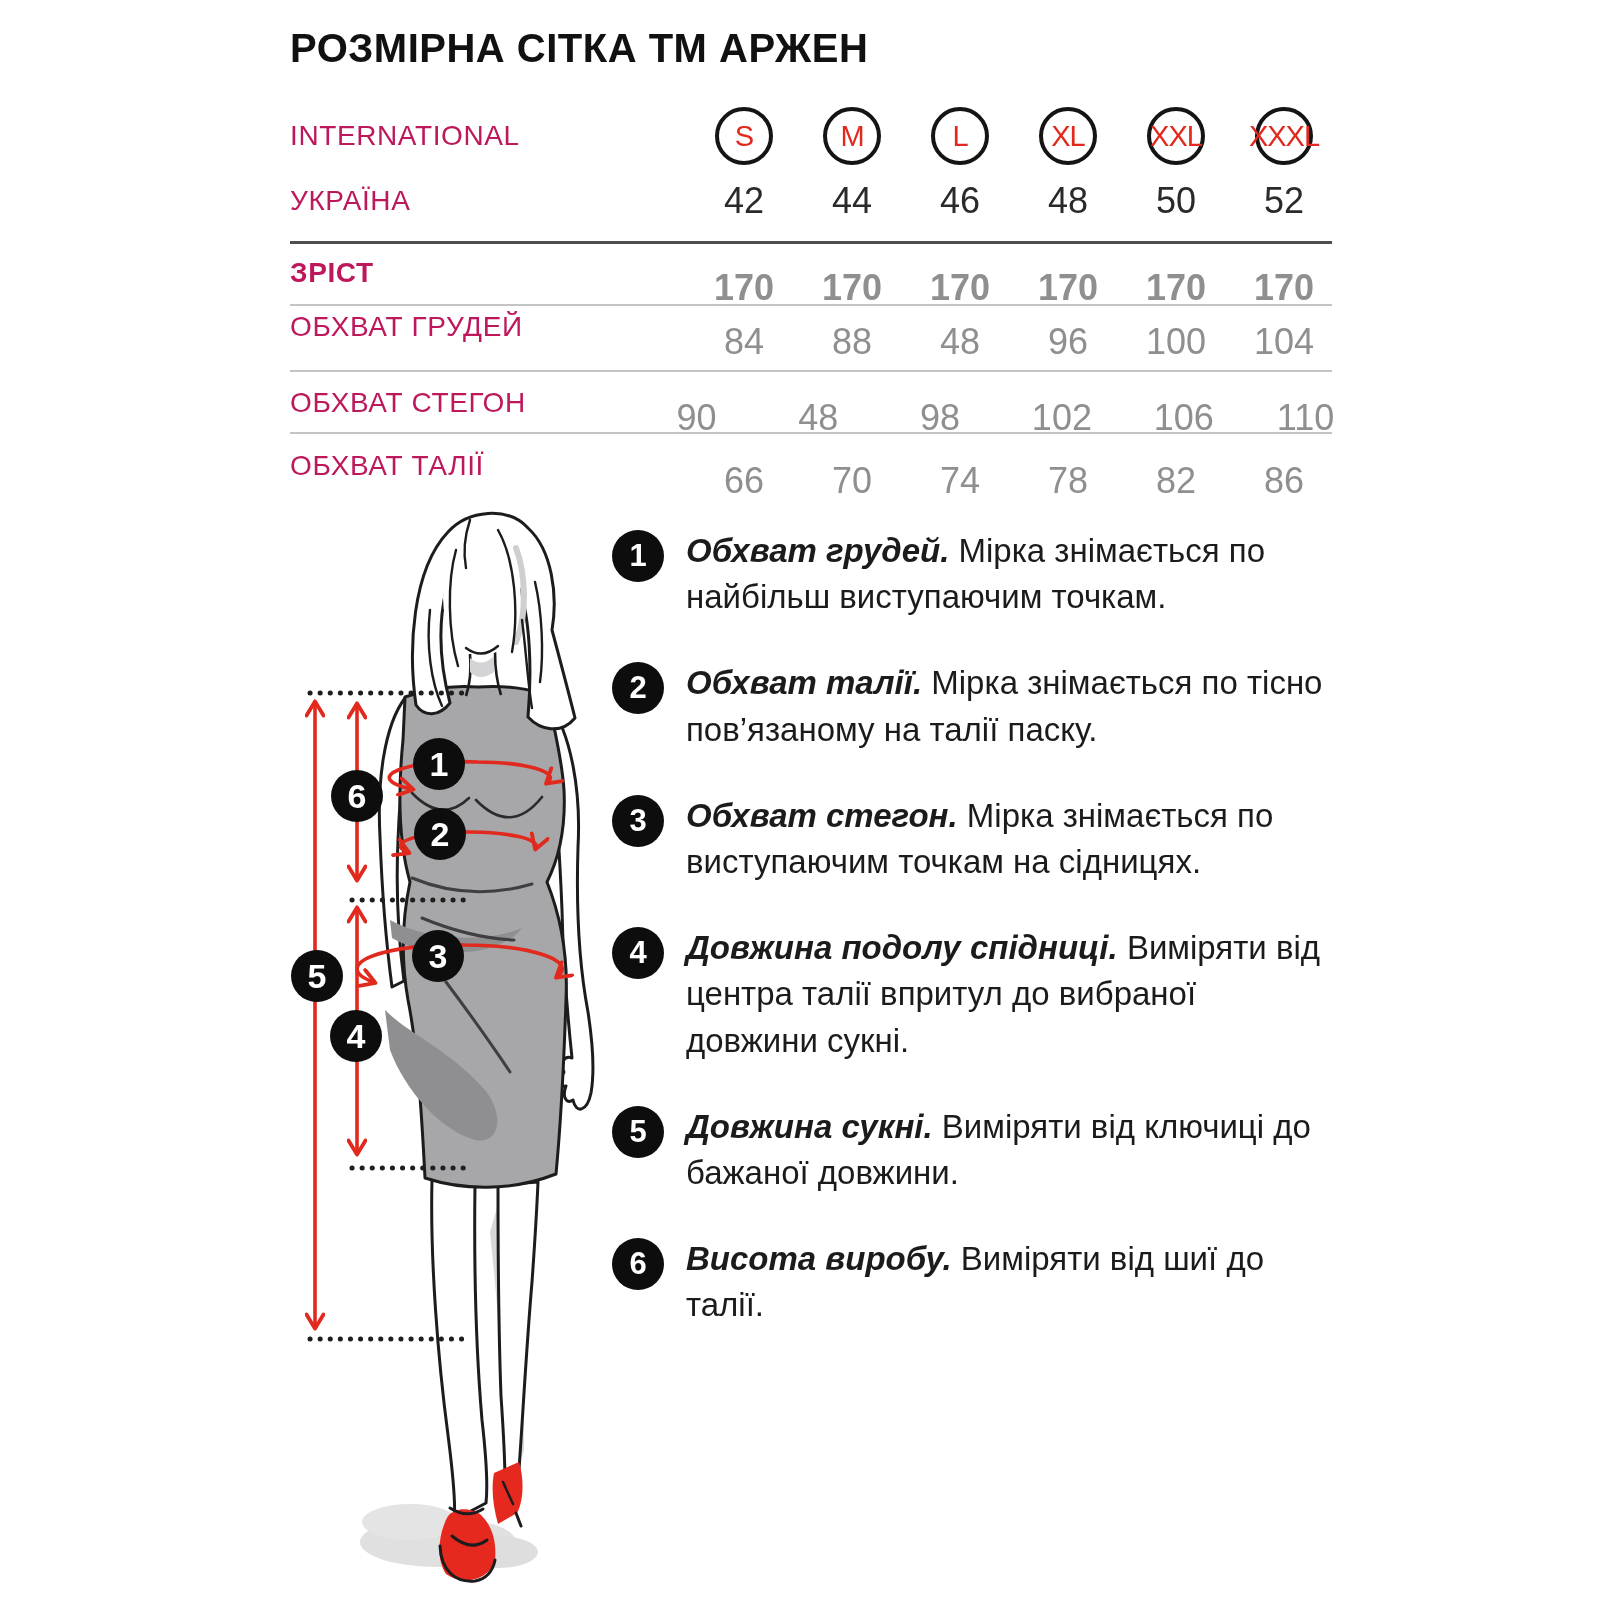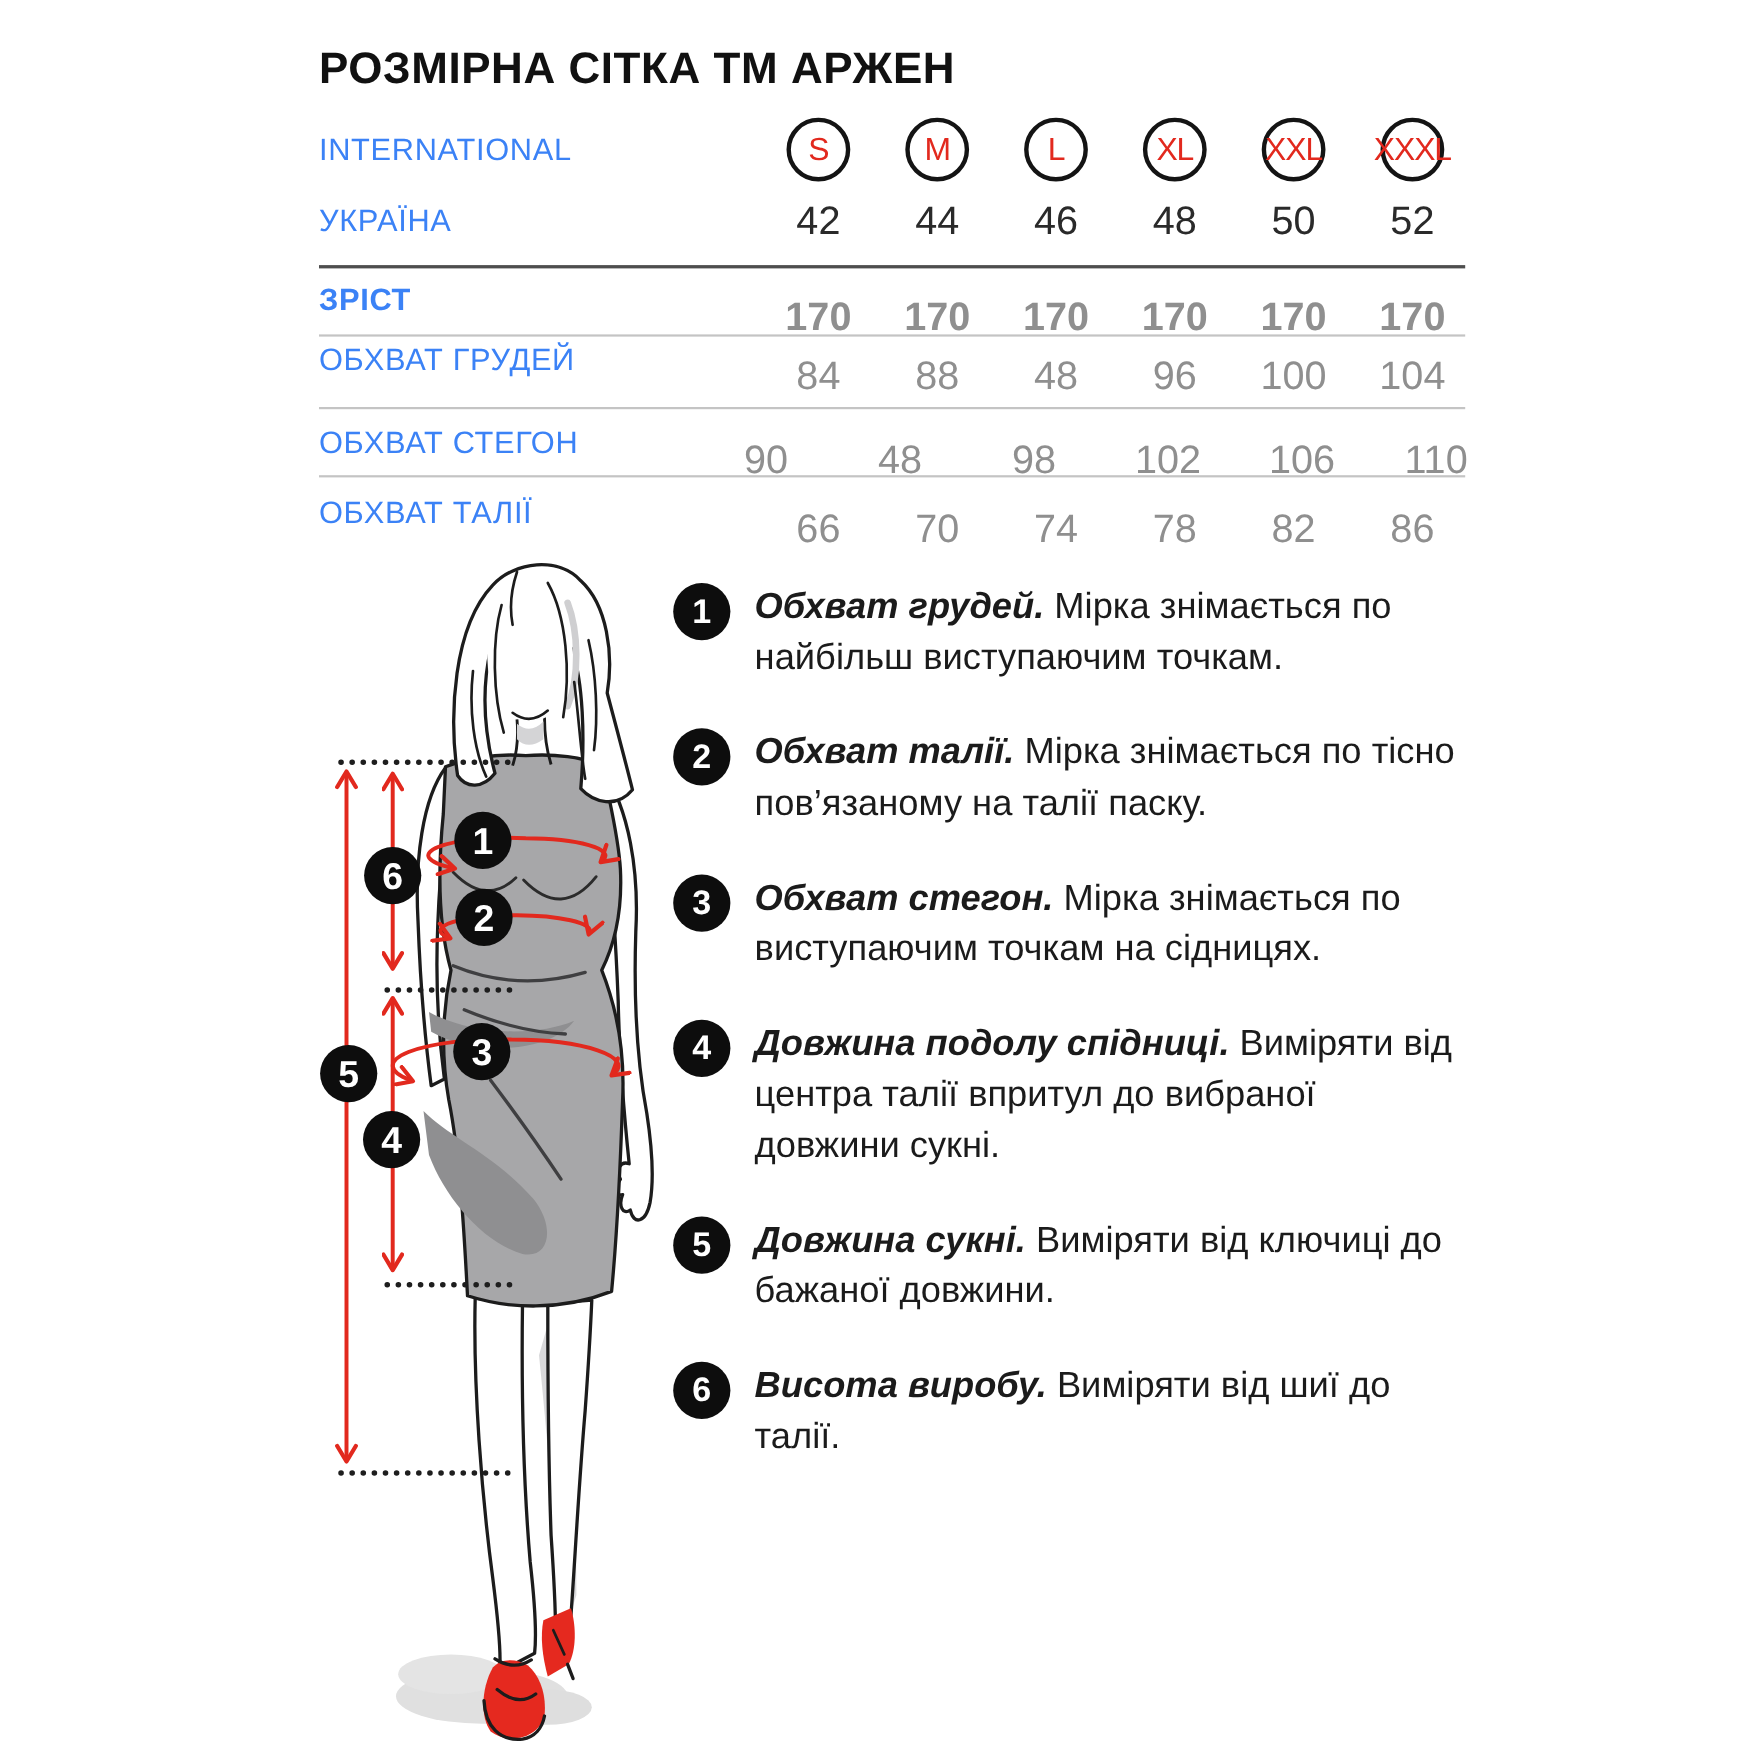--- a/index.html
+++ b/index.html
@@ -1,24 +1,24 @@
 <!DOCTYPE html>
 <html><head>
 <meta charset="utf-8">
 <style>
   html,body{margin:0;padding:0;background:#fff;}
   #page{position:relative;width:1600px;height:1600px;background:#fff;overflow:hidden;
         font-family:"Liberation Sans","DejaVu Sans",sans-serif;color:#151515;}
 
-  .title{position:absolute;left:290px;top:40px;font-size:40px;font-weight:700;
+  .title{position:absolute;left:290px;top:26px;font-size:40px;font-weight:700;
          letter-spacing:0.5px;color:#111;}
 
   
   .trow{position:absolute;left:290px;width:1060px;display:flex;align-items:center;}
-  .tlabel{width:400px;font-size:28px;color:#3b82f6;letter-spacing:0.6px;}
+  .tlabel{width:400px;font-size:28px;color:#be185d;letter-spacing:0.6px;}
   .tcell{width:108px;display:flex;justify-content:center;align-items:center;}
   .tval{font-size:36px;color:#8f8f8f;margin-top:30px;}
   .uval{font-size:36px;color:#2a2a2a;}
   .size-badge{width:50px;height:50px;border:4px solid #141414;border-radius:50%;
               display:flex;justify-content:center;align-items:center;overflow:visible;}
   .size-badge span{white-space:nowrap;font-size:29px;color:#e2291e;letter-spacing:-1px;}
   .rule{position:absolute;left:290px;width:1042px;}
   .rule-dark{height:3px;background:#4e4e4e;}
   .rule-light{height:2px;background:#c4c4c4;}
 

